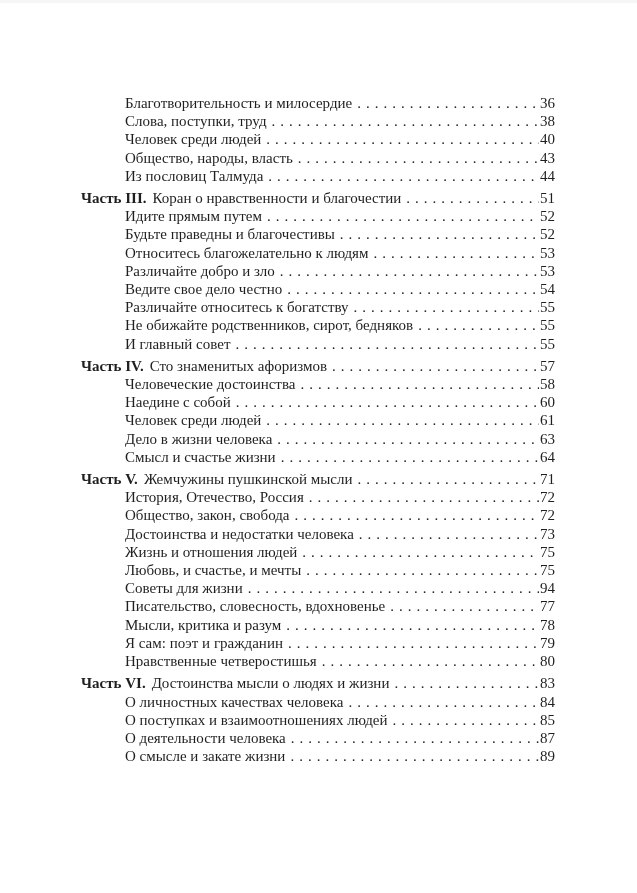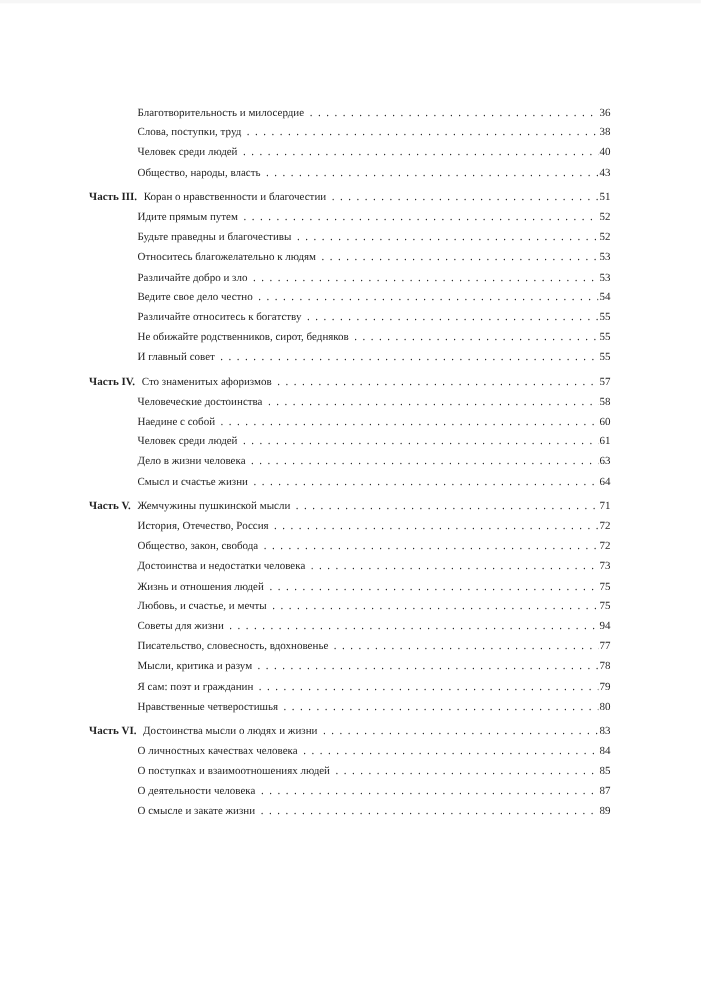--- a/index.html
+++ b/index.html
@@ -29,21 +29,21 @@
   .toc {
     position: absolute;
     left: 81px;
     right: 82px;
     top: 94px;
   }
   .row {
     display: flex;
     align-items: baseline;
     line-height: 18.2px;
-    font-size: 10px;
+    font-size: 15px;
     white-space: nowrap;
   }
   .item-row {
     padding-left: 44px;
   }
   .part-row {
     margin-top: 4px;
   }
   .part-label {
     font-weight: bold;
@@ -92,20 +92,25 @@
     <span class="dots"></span>
     <span class="page-num">40</span>
   </div>
 
   <div class="row item-row">
     <span class="title">Общество, народы, власть</span>
     <span class="dots"></span>
     <span class="page-num">43</span>
   </div>
 
+  <div class="row item-row">
+    <span class="title">Из пословиц Талмуда</span>
+    <span class="dots"></span>
+    <span class="page-num">44</span>
+  </div>
 
   <div class="row part-row">
     <span class="part-label">Часть III.</span>
     <span class="title">Коран о нравственности и благочестии</span>
     <span class="dots"></span>
     <span class="page-num">51</span>
   </div>
 
   <div class="row item-row">
     <span class="title">Идите прямым путем</span>

